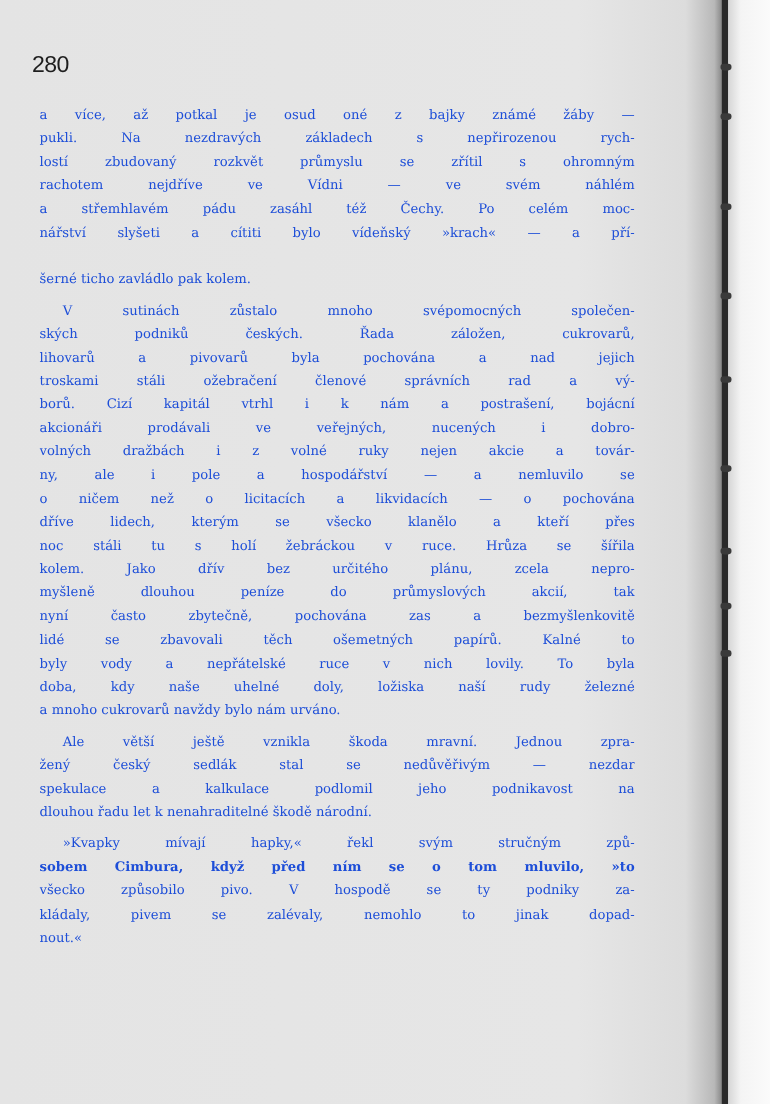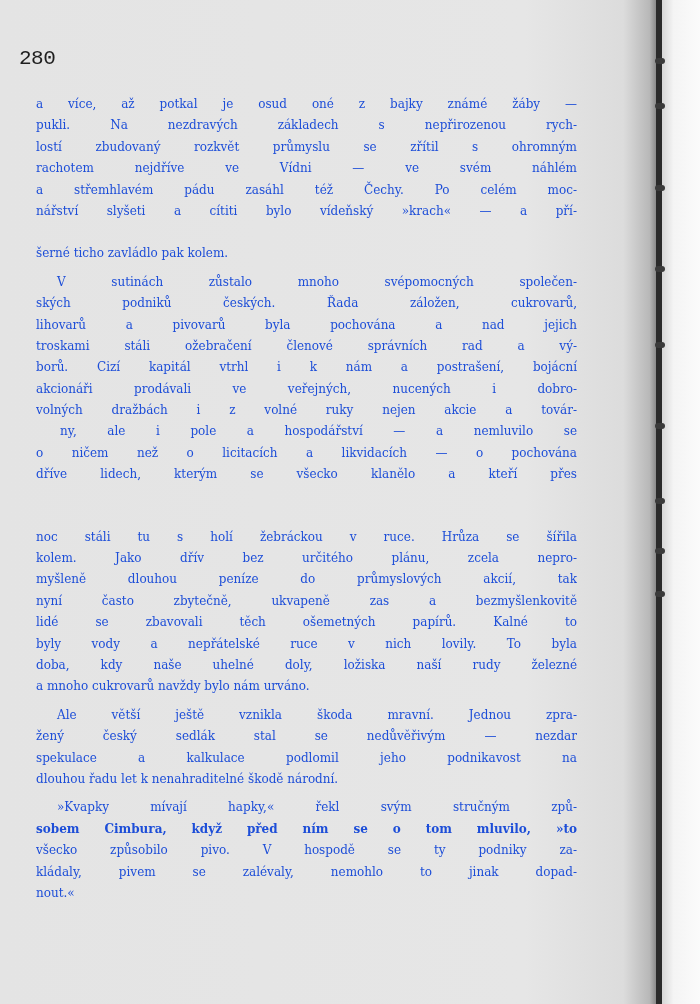--- a/index.html
+++ b/index.html
@@ -18,22 +18,22 @@
     background:#2a2a2a;
   }
   .rightpage {
     position:absolute; left:662px; top:0; width:38px; height:1004px;
     background:linear-gradient(to right,#d6d6d6 0%,#f4f4f4 30%,#fbfbfb 100%);
   }
   .stitch {
     position:absolute; left:655px; width:10px; height:6px; border-radius:3px; background:#3a3a3a;
   }
   .page-number {
-    position:absolute; left:19px; top:47px;
-    font-family:Liberation Mono, monospace;
+    position:absolute; left:29px; top:47px;
+    font-family:Liberation Sans, sans-serif;
     font-size:21px; color:#1e1e1e; letter-spacing:-0.5px;
   }
   .text {
     position:absolute; left:36px; top:94px; width:541px;
     font-family:"DejaVu Serif",serif;
     font-size:12px; line-height:21.4px; color:#1d4ed8;
   }
   .line {
     display:block; white-space:nowrap; text-align:justify; text-align-last:justify;
     height:21.4px;
@@ -71,27 +71,27 @@
     <span class="line last" style="white-space: nowrap; overflow: hidden; margin-top: 21px;">šerné ticho zavládlo pak kolem.</span>
   </div>
   <div class="para">
     <span class="line indent" style="white-space: nowrap; overflow: hidden;">V sutinách zůstalo mnoho svépomocných společen-</span>
     <span class="line" style="white-space: nowrap; overflow: hidden;">ských podniků českých. Řada záložen, cukrovarů,</span>
     <span class="line" style="white-space: nowrap; overflow: hidden;">lihovarů a pivovarů byla pochována a nad jejich</span>
     <span class="line" style="white-space: nowrap; overflow: hidden;">troskami stáli ožebračení členové správních rad a vý-</span>
     <span class="line" style="white-space: nowrap; overflow: hidden;">borů. Cizí kapitál vtrhl i k nám a postrašení, bojácní</span>
     <span class="line" style="white-space: nowrap; overflow: hidden;">akcionáři prodávali ve veřejných, nucených i dobro-</span>
     <span class="line" style="white-space: nowrap; overflow: hidden;">volných dražbách i z volné ruky nejen akcie a továr-</span>
-    <span class="line" style="white-space: nowrap; overflow: hidden; margin-left: 24px;">ny, ale i pole a hospodářství — a nemluvilo se</span>
+    <span class="line" style="white-space: nowrap; overflow: hidden;">ny, ale i pole a hospodářství — a nemluvilo se</span>
     <span class="line" style="white-space: nowrap; overflow: hidden;">o ničem než o licitacích a likvidacích — o pochována</span>
     <span class="line" style="white-space: nowrap; overflow: hidden;">dříve lidech, kterým se všecko klanělo a kteří přes</span>
-    <span class="line" style="white-space: nowrap; overflow: hidden; margin-top: 41px;">noc stáli tu s holí žebráckou v ruce. Hrůza se šířila</span>
+    <span class="line" style="white-space: nowrap; overflow: hidden;">noc stáli tu s holí žebráckou v ruce. Hrůza se šířila</span>
     <span class="line" style="white-space: nowrap; overflow: hidden;">kolem. Jako dřív bez určitého plánu, zcela nepro-</span>
     <span class="line" style="white-space: nowrap; overflow: hidden;">myšleně dlouhou peníze do průmyslových akcií, tak</span>
-    <span class="line" style="white-space: nowrap; overflow: hidden;">nyní často zbytečně, ukvapeně zas a bezmyšlenkovitě</span>
+    <span class="line" style="white-space: nowrap; overflow: hidden;">nyní často zbytečně, pochována zas a bezmyšlenkovitě</span>
     <span class="line" style="white-space: nowrap; overflow: hidden;">lidé se zbavovali těch ošemetných papírů. Kalné to</span>
     <span class="line" style="white-space: nowrap; overflow: hidden;">byly vody a nepřátelské ruce v nich lovily. To byla</span>
     <span class="line" style="white-space: nowrap; overflow: hidden;">doba, kdy naše uhelné doly, ložiska naší rudy železné</span>
     <span class="line last" style="white-space: nowrap; overflow: hidden;">a mnoho cukrovarů navždy bylo nám urváno.</span>
   </div>
   <div class="para">
     <span class="line indent" style="white-space: nowrap; overflow: hidden;">Ale větší ještě vznikla škoda mravní. Jednou zpra-</span>
     <span class="line" style="white-space: nowrap; overflow: hidden;">žený český sedlák stal se nedůvěřivým — nezdar</span>
     <span class="line" style="white-space: nowrap; overflow: hidden;">spekulace a kalkulace podlomil jeho podnikavost na</span>
     <span class="line last" style="white-space: nowrap; overflow: hidden;">dlouhou řadu let k nenahraditelné škodě národní.</span>

